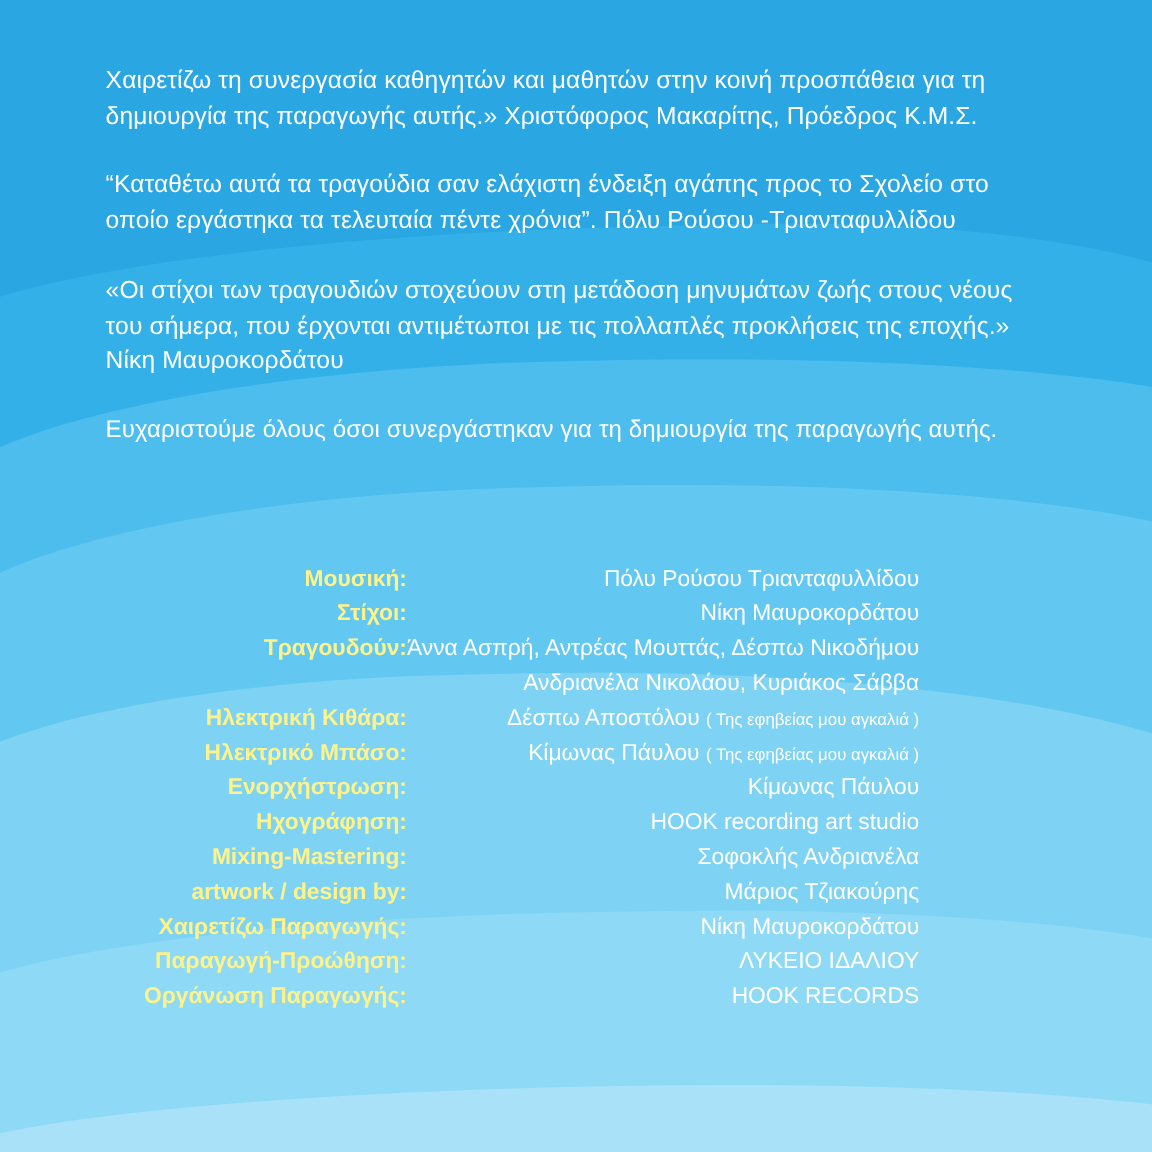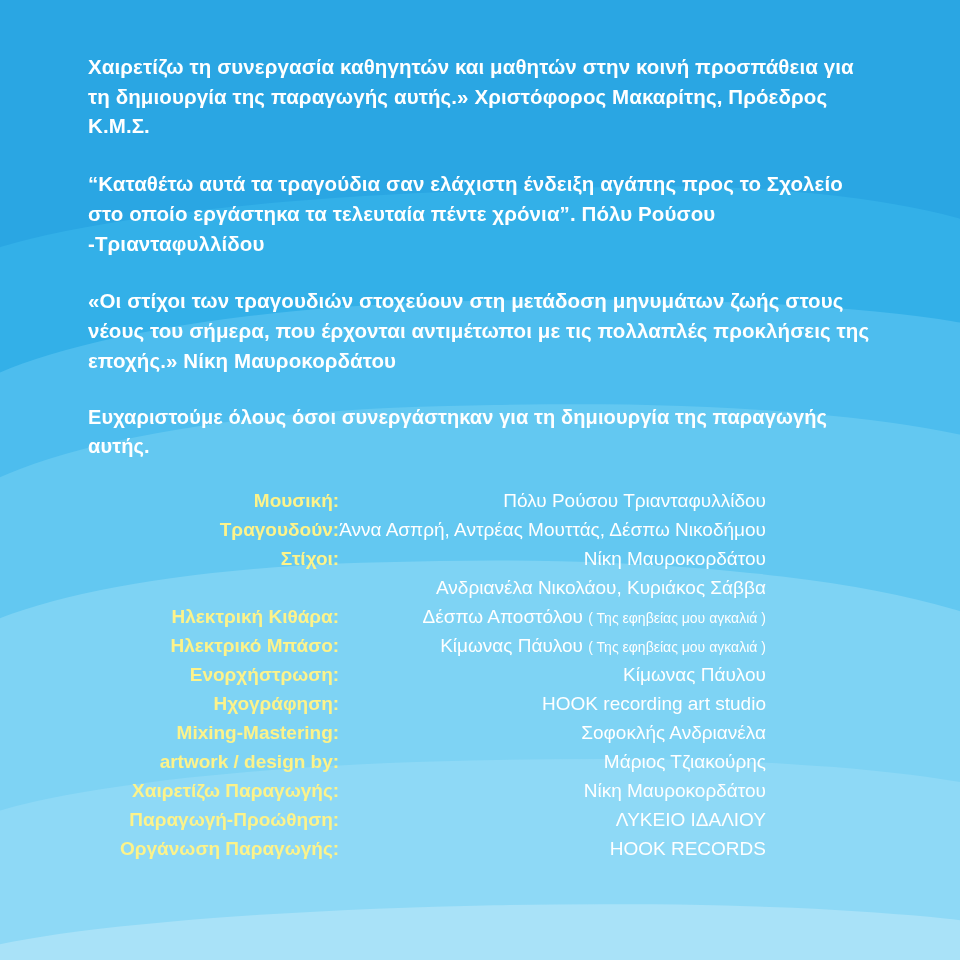--- a/index.html
+++ b/index.html
@@ -92,33 +92,33 @@
   .quotes {
     position: absolute;
     top: 52px;
     left: 88px;
     width: 790px;
     color: #ffffff;
   }
   .quote {
     font-size: 20.5px;
     line-height: 1.45;
-    font-weight: bold;
+    font-weight: normal;
     margin-bottom: 28px;
     letter-spacing: 0.1px;
   }
   .quote:last-child { margin-bottom: 0; }
   .quote.thanks {
     margin-top: 20px;
     font-size: 20px;
   }
 
   .credits {
     position: absolute;
-    top: 490px;
+    top: 472px;
     left: 0;
     width: 960px;
   }
   table.credits-table {
     border-collapse: collapse;
     margin: 0 auto;
     margin-left: 120px;
   }
   table.credits-table td {
     padding: 0 0 7px 0;
@@ -169,26 +169,26 @@
     </div>
 
     <div class="credits">
       <table class="credits-table">
         <tbody>
           <tr>
             <td class="role">Μουσική:</td>
             <td class="value"><span>Πόλυ Ρούσου Τριανταφυλλίδου</span></td>
           </tr>
           <tr>
+            <td class="role">Στίχοι:</td>
+            <td class="value"><span>Νίκη Μαυροκορδάτου</span></td>
+          </tr>
+          <tr>
             <td class="role">Τραγουδούν:</td>
             <td class="value"><span>Άννα Ασπρή, Αντρέας Μουττάς, Δέσπω Νικοδήμου</span></td>
-          </tr>
-          <tr>
-            <td class="role">Στίχοι:</td>
-            <td class="value"><span>Νίκη Μαυροκορδάτου</span></td>
           </tr>
           <tr class="continuation">
             <td class="role"></td>
             <td class="value"><span>Ανδριανέλα Νικολάου, Κυριάκος Σάββα</span></td>
           </tr>
           <tr>
             <td class="role">Ηλεκτρική Κιθάρα:</td>
             <td class="value"><span>Δέσπω Αποστόλου</span> <span class="paren">( Της εφηβείας μου αγκαλιά )</span></td>
           </tr>
           <tr>

